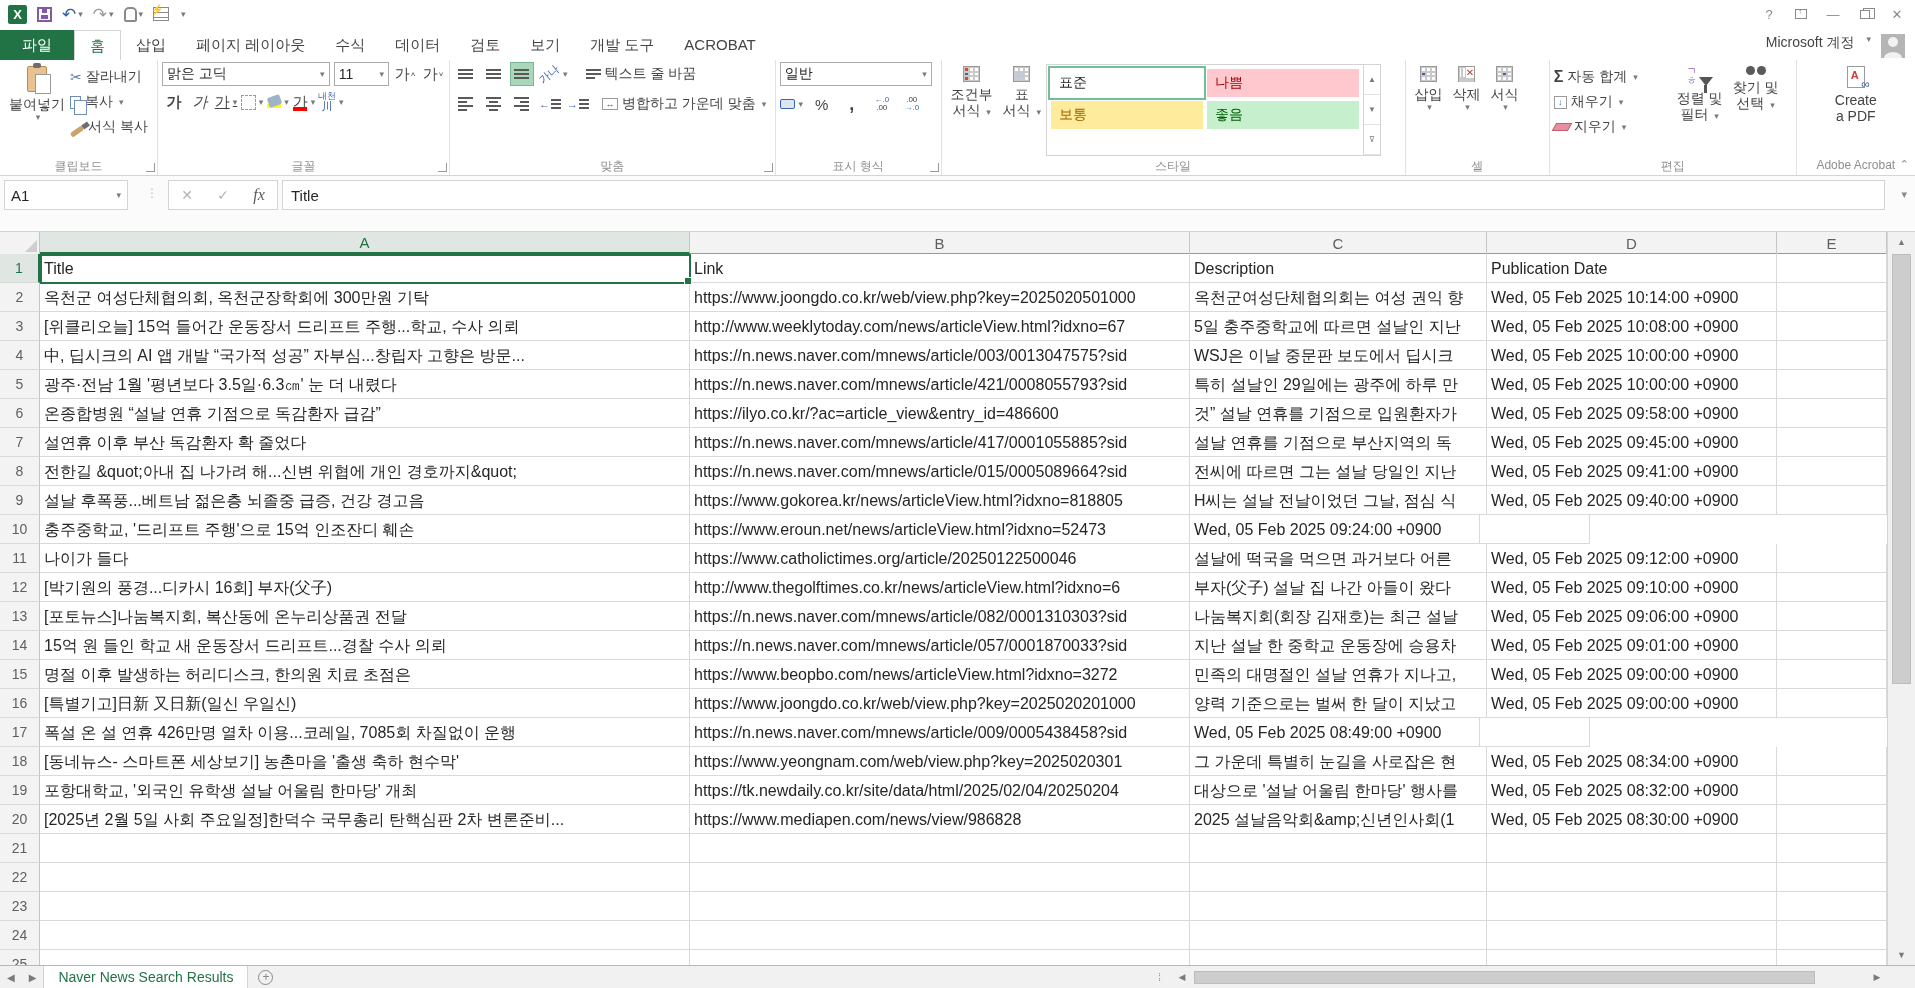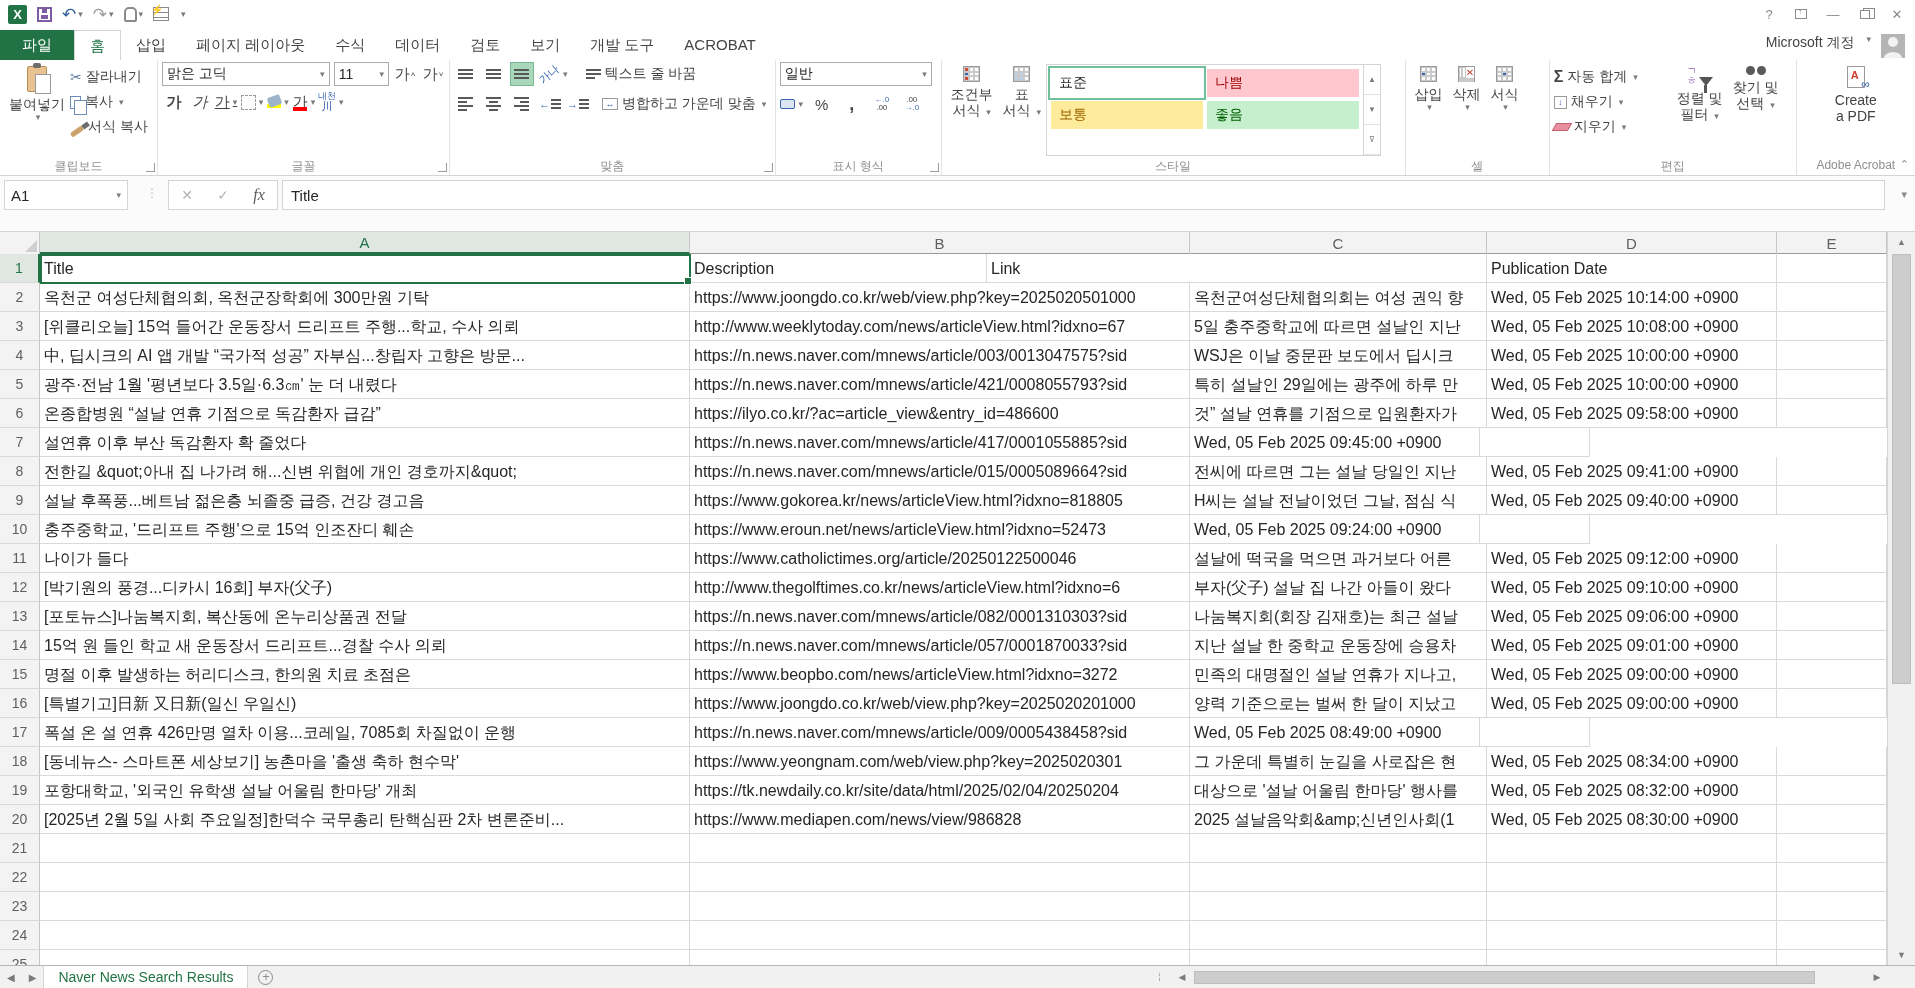--- a/index.html
+++ b/index.html
@@ -601,22 +601,22 @@
       <div class="ch c-a sel">A</div>
       <div class="ch c-b">B</div>
       <div class="ch c-c">C</div>
       <div class="ch c-d">D</div>
       <div class="ch c-e">E</div>
     </div>
     <div class="rowarea">
       <div class="xrow">
         <div class="rn sel">1</div>
         <div class="cell c-a">Title</div>
+        <div class="cell c-b">Link</div>
         <div class="cell c-c">Description</div>
-        <div class="cell c-b">Link</div>
         <div class="cell c-d">Publication Date</div>
         <div class="cell c-e"></div>
       </div>
       <div>
 
           <div class="xrow">
             <div class="rn">2</div>
             <div class="cell c-a">옥천군 여성단체협의회, 옥천군장학회에 300만원 기탁</div>
             <div class="cell c-b">https://www.joongdo.co.kr/web/view.php?key=2025020501000</div>
             <div class="cell c-c">옥천군여성단체협의회는 여성 권익 향</div>
@@ -657,20 +657,21 @@
             <div class="cell c-b">https://ilyo.co.kr/?ac=article_view&amp;entry_id=486600</div>
             <div class="cell c-c">것” 설날 연휴를 기점으로 입원환자가</div>
             <div class="cell c-d">Wed, 05 Feb 2025 09:58:00 +0900</div>
             <div class="cell c-e"></div>
           </div>
 
           <div class="xrow">
             <div class="rn">7</div>
             <div class="cell c-a">설연휴 이후 부산 독감환자 확 줄었다</div>
             <div class="cell c-b">https://n.news.naver.com/mnews/article/417/0001055885?sid</div>
+            <div class="cell c-c">설날 연휴를 기점으로 부산지역의 독</div>
             <div class="cell c-d">Wed, 05 Feb 2025 09:45:00 +0900</div>
             <div class="cell c-e"></div>
           </div>
 
           <div class="xrow">
             <div class="rn">8</div>
             <div class="cell c-a">전한길 &amp;quot;아내 집 나가려 해...신변 위협에 개인 경호까지&amp;quot;</div>
             <div class="cell c-b">https://n.news.naver.com/mnews/article/015/0005089664?sid</div>
             <div class="cell c-c">전씨에 따르면 그는 설날 당일인 지난</div>
             <div class="cell c-d">Wed, 05 Feb 2025 09:41:00 +0900</div>

